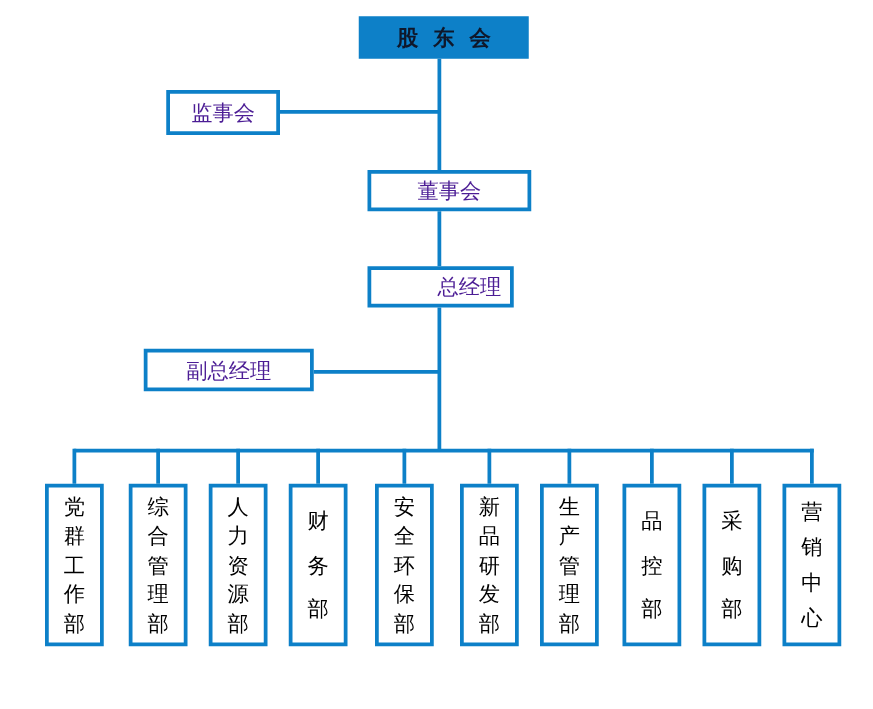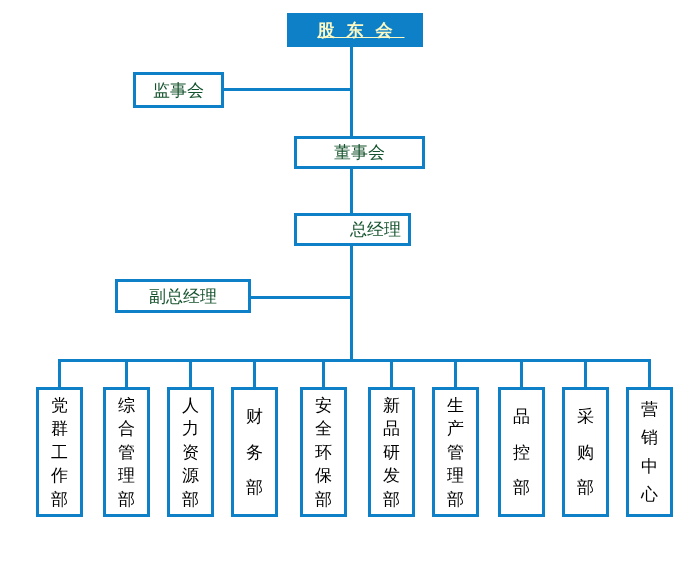--- a/index.html
+++ b/index.html
@@ -21,34 +21,33 @@
     z-index: 0;
   }
   .node {
     position: absolute;
     box-sizing: border-box;
     display: flex;
     align-items: center;
     justify-content: center;
     z-index: 1;
     font-size: 17px;
-    color: #14532d;
+    color: #4c1d95;
     white-space: nowrap;
   }
   .node.outline {
     background: #ffffff;
     border: 3px solid #0d80c8;
   }
   .node.filled {
     background: #0d80c8;
-    color: #fef9c3;
+    color: #0f172a;
     font-weight: bold;
     letter-spacing: 12px;
     text-indent: 12px;
-    text-decoration: underline;
   }
   
   .pos-root      { left: 287px; top: 13px;  width: 136px; height: 34px; }
   .pos-superv    { left: 133px; top: 72px;  width: 91px;  height: 36px; }
   .pos-board     { left: 294px; top: 136px; width: 131px; height: 33px; }
   .pos-gm        { left: 294px; top: 213px; width: 117px; height: 33px; padding-left: 46px; }
   .pos-dgm       { left: 115px; top: 279px; width: 136px; height: 34px; }
 
   .trunk         { left: 350px; top: 47px;  width: 3px;   height: 314px; }
   .bus           { left: 59px;  top: 359px; width: 592px; height: 3px; }

